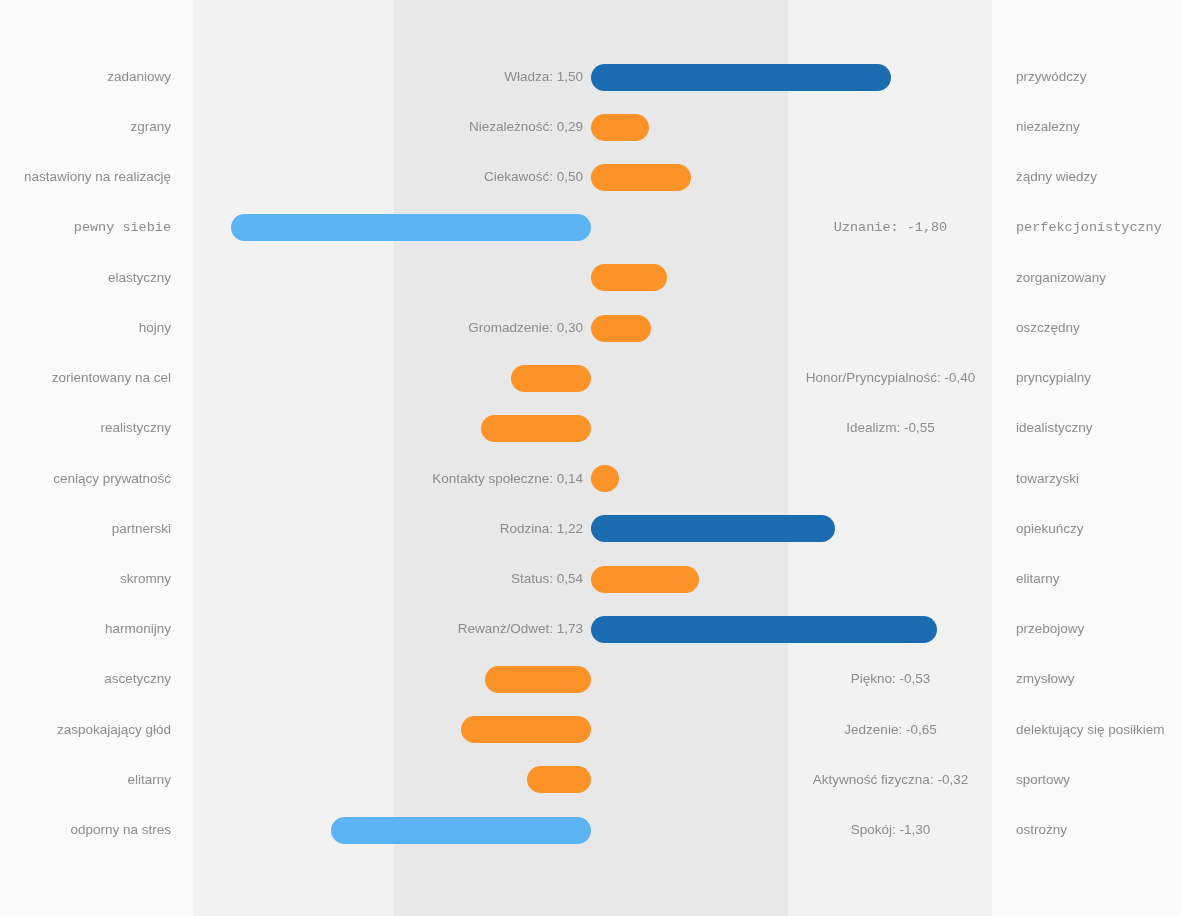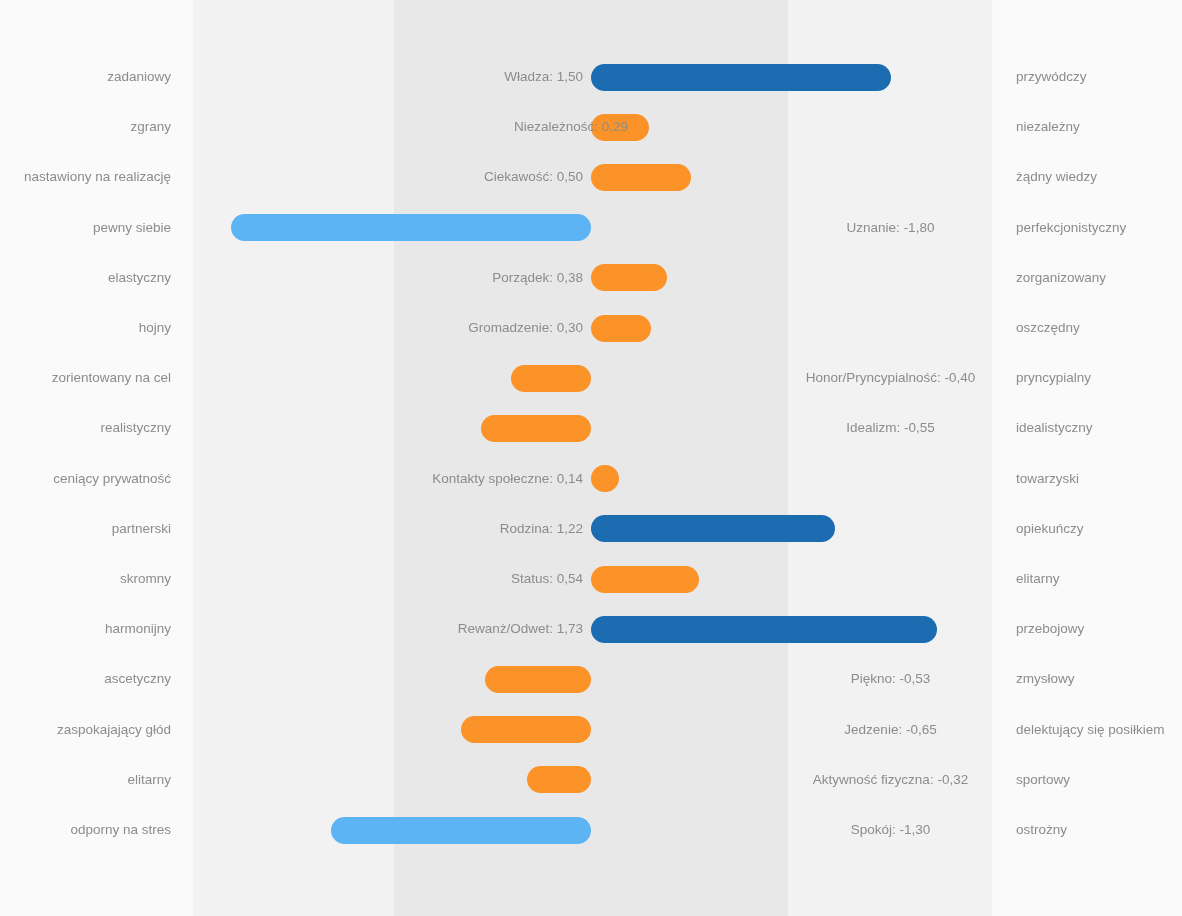--- a/index.html
+++ b/index.html
@@ -121,45 +121,44 @@
         <div class="plot">
           <div class="bar" style="width: 300px; left: 591px; background: rgb(27, 108, 176);"></div>
           <div class="value-label to-left" style="left: 0px; width: 583px;">Władza: 1,50</div>
         </div>
       </div>
       <div class="row" style="top: 127.2px;">
         <div class="pole-left">zgrany</div>
         <div class="pole-right">niezależny</div>
         <div class="plot">
           <div class="bar" style="width: 58px; left: 591px; background: rgb(251, 147, 40);"></div>
-          <div class="value-label to-left" style="left: 0px; width: 583px; padding-left: 45px;">Niezależność: 0,29</div>
+          <div class="value-label to-left" style="left: 0px; width: 583px;">Niezależność: 0,29</div>
         </div>
       </div>
       <div class="row" style="top: 177.4px; padding-left: 36px;">
         <div class="pole-left">nastawiony na realizację</div>
         <div class="pole-right">żądny wiedzy</div>
         <div class="plot">
           <div class="bar" style="width: 100px; left: 591px; background: rgb(251, 147, 40);"></div>
           <div class="value-label to-left" style="left: 0px; width: 583px;">Ciekawość: 0,50</div>
         </div>
       </div>
-      <div class="row" style="top: 227.6px;">
+      <div class="row" style="top: 227.6px; font-family: Liberation Mono, monospace;">
         <div class="pole-left">pewny siebie</div>
         <div class="pole-right">perfekcjonistyczny</div>
         <div class="plot">
           <div class="bar" style="width: 360px; left: 231px; background: rgb(92, 180, 245);"></div>
           <div class="value-label to-right" style="left: 599px; width: 583px;">Uznanie: -1,80</div>
         </div>
       </div>
       <div class="row" style="top: 277.8px;">
         <div class="pole-left">elastyczny</div>
         <div class="pole-right">zorganizowany</div>
         <div class="plot">
           <div class="bar" style="width: 76px; left: 591px; background: rgb(251, 147, 40);"></div>
-          <div class="value-label to-left" style="left: 0px; width: 583px;">Porządek: 0,38</div>
         </div>
       </div>
       <div class="row" style="top: 328px;">
         <div class="pole-left">hojny</div>
         <div class="pole-right">oszczędny</div>
         <div class="plot">
           <div class="bar" style="width: 60px; left: 591px; background: rgb(251, 147, 40);"></div>
           <div class="value-label to-left" style="left: 0px; width: 583px;">Gromadzenie: 0,30</div>
         </div>
       </div>

